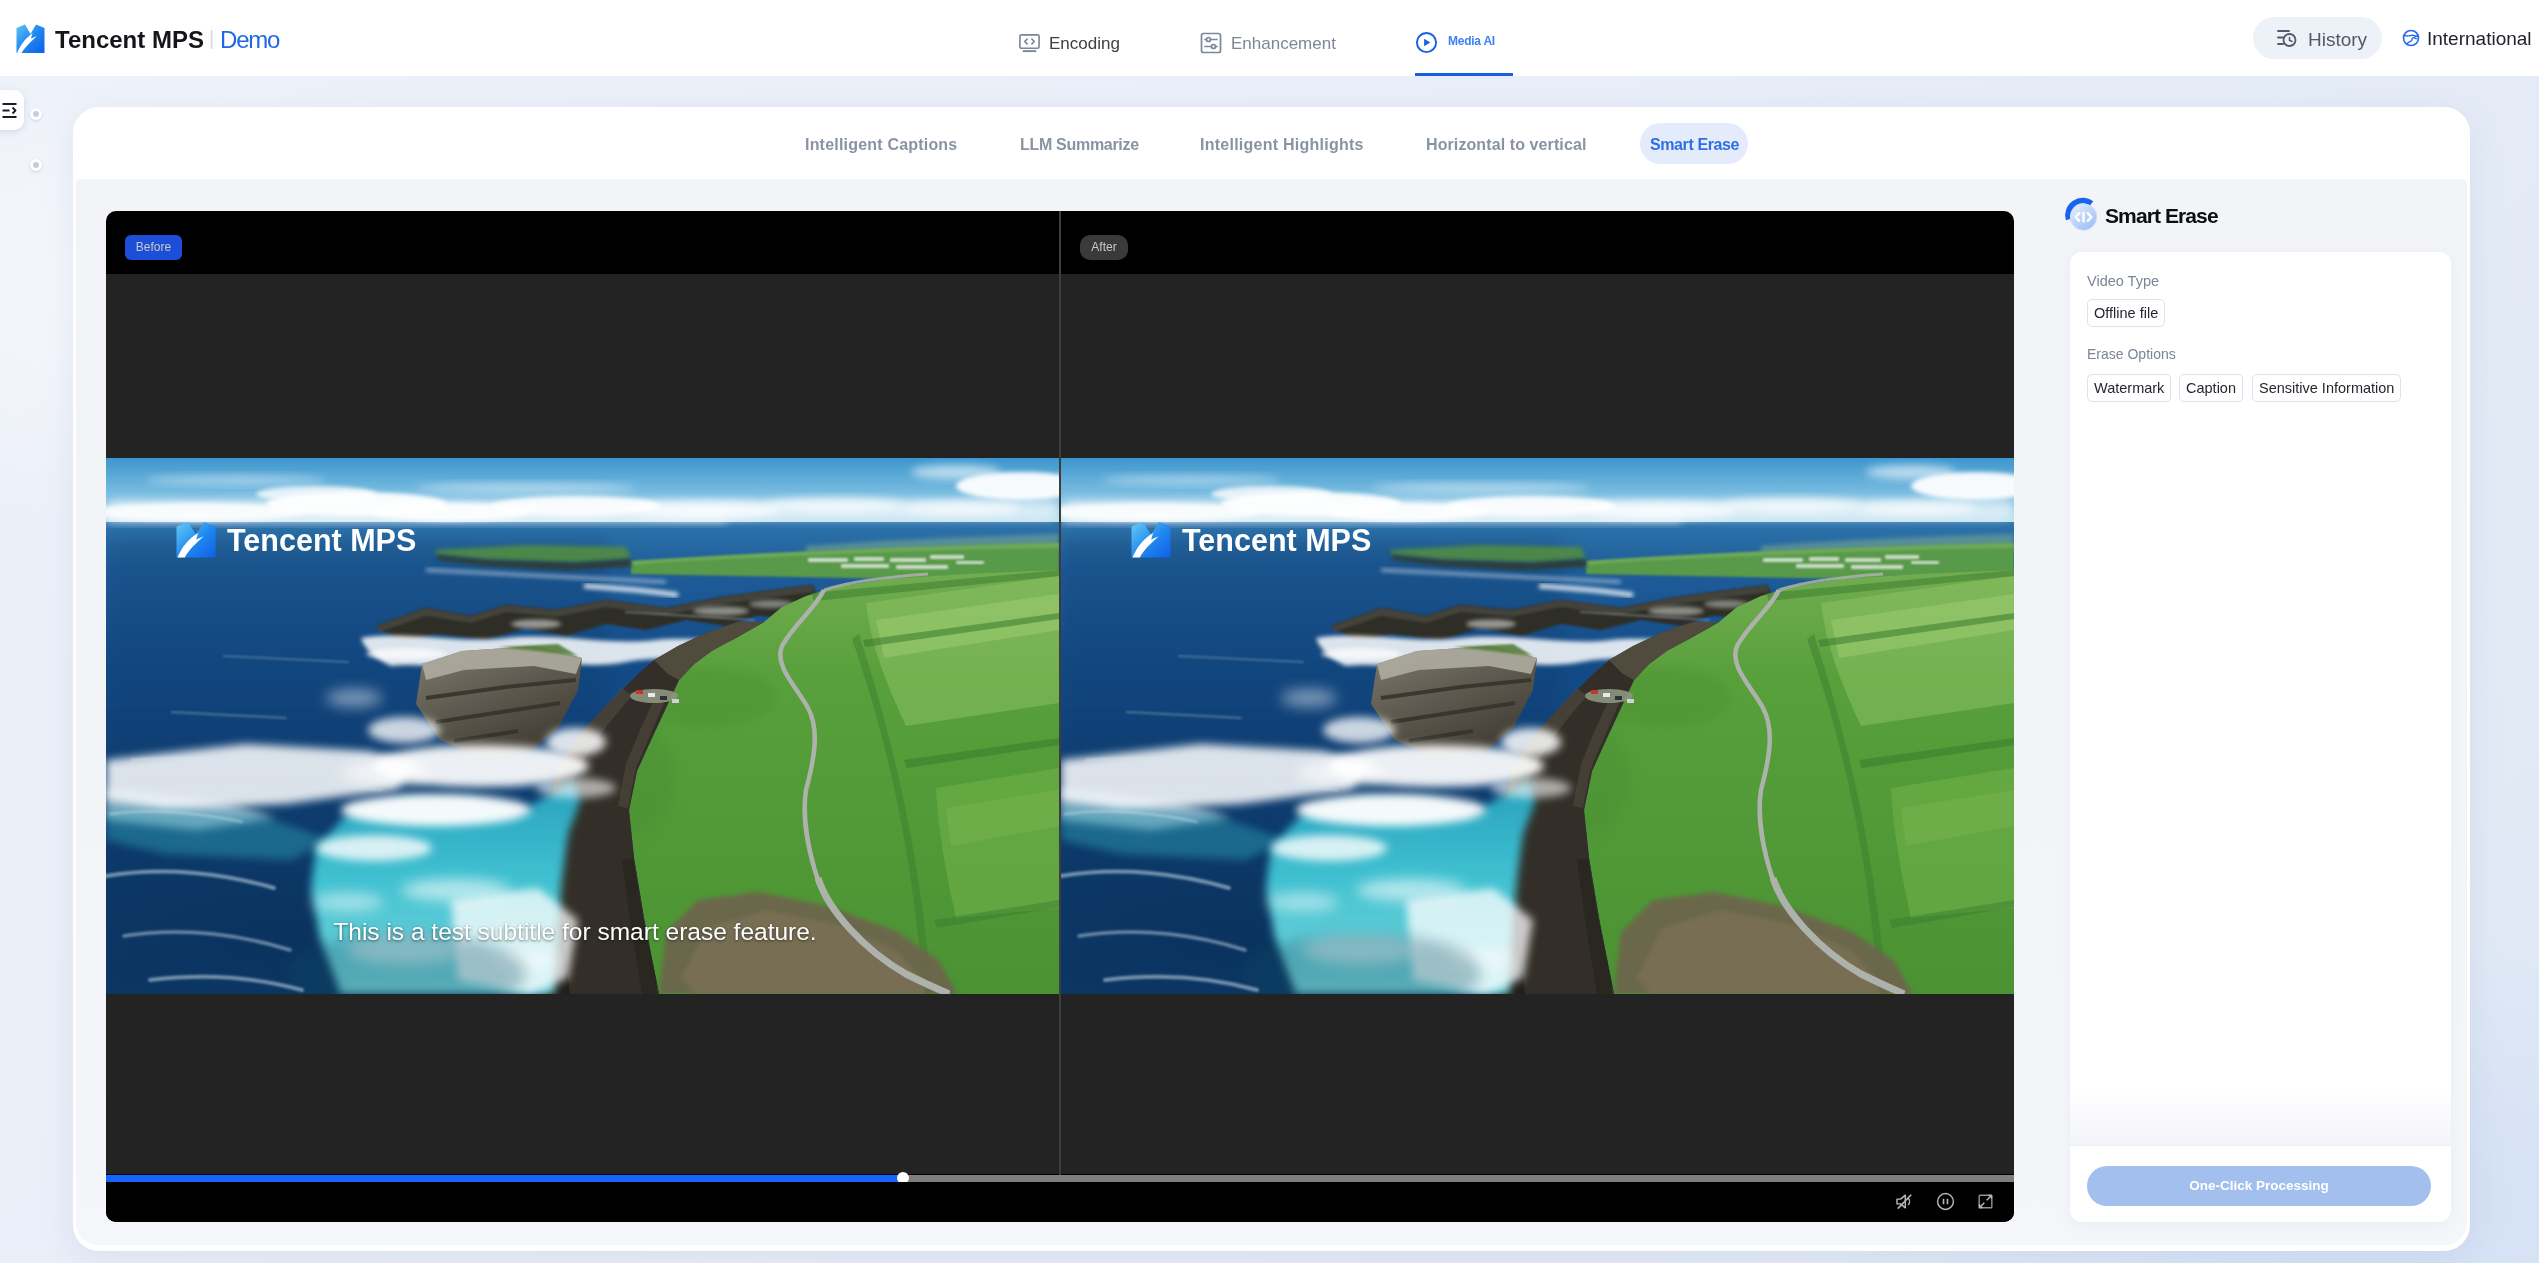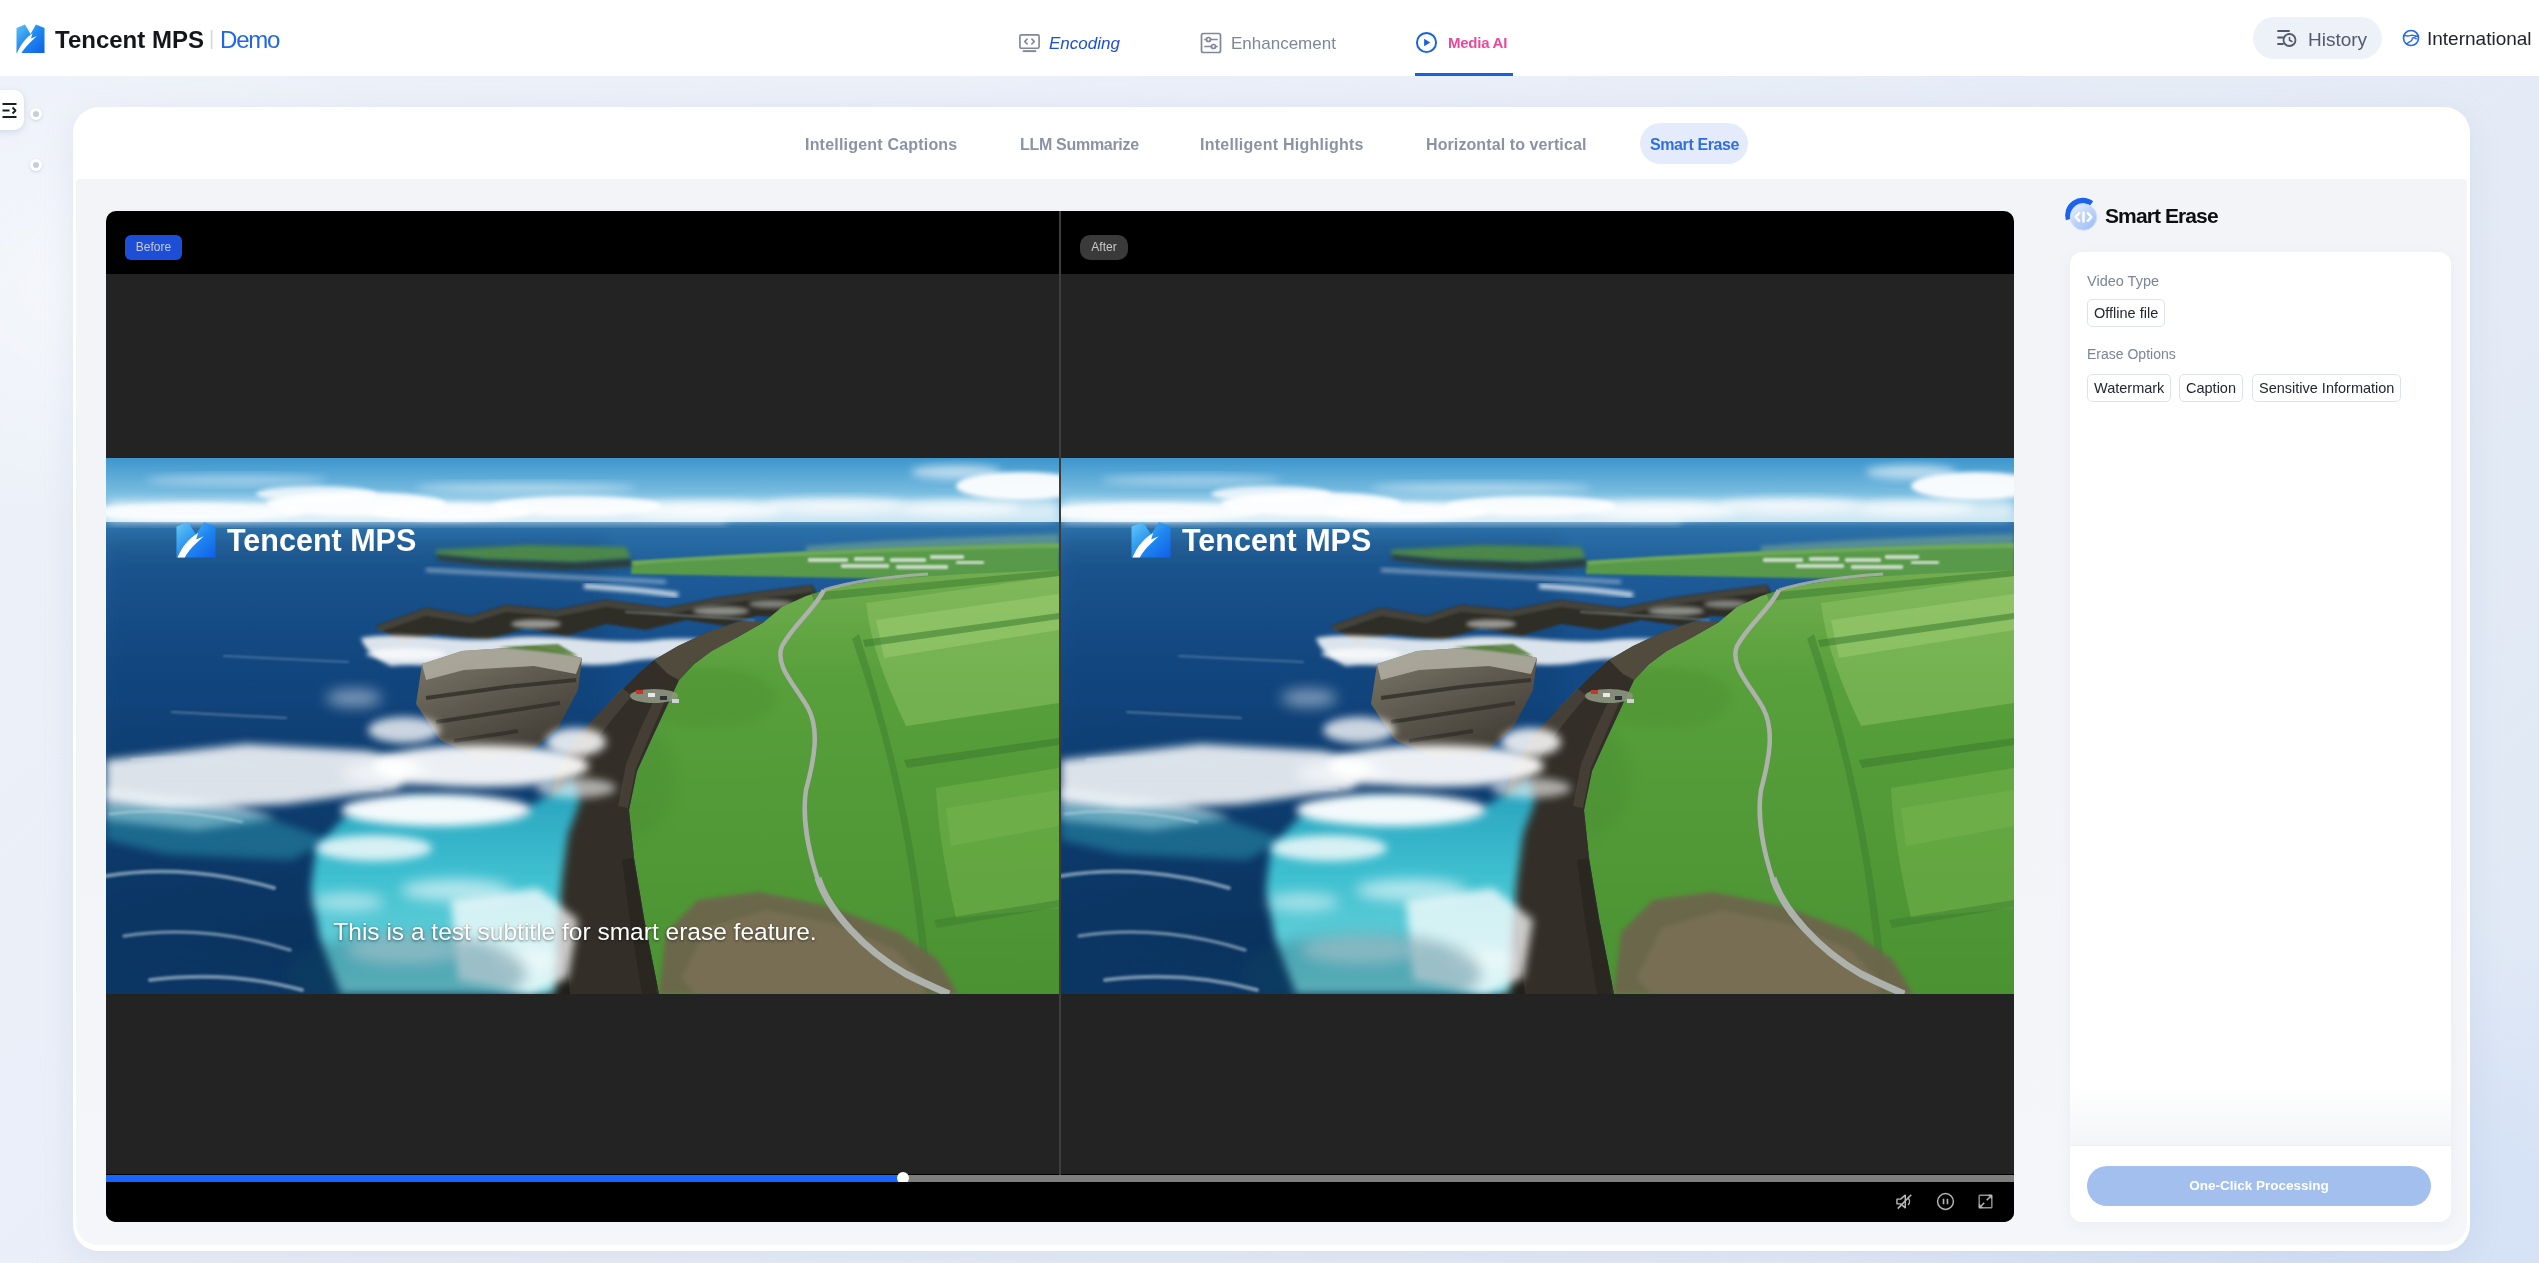--- a/index.html
+++ b/index.html
@@ -22,23 +22,23 @@
         <stop offset="1" stop-color="#0f5fe8"></stop>
   </linearGradient>
     </defs>
   <path d="M1.5,5 L10,1.5 L15.5,11 L21,1.5 L29.5,5 L29.5,30 L1.5,30 Z" fill="url(#lg1)"></path>
   <path d="M2,30 C5.5,22 10.5,15 17.5,10.2 L16,15.5 L22,13 C15.5,19 9,25.5 6.5,30 Z" fill="#ffffff"></path>
 </svg>
 <div class="abs" style="left:55px;top:26px;font-size:24px;font-weight:700;color:#14161a;">Tencent MPS</div>
 <div class="abs" style="left:209px;top:27px;font-size:20px;color:#d4d9e2;">|</div>
 <div class="abs" style="left:220px;top:26px;font-size:24px;letter-spacing:-1.2px;color:#2166e6;">Demo</div>
 
-<div class="abs" style="left:1049px;top:34px;font-size:17px;color:#1d4ed8;font-style:italic;">Encoding</div>
+<div class="abs" style="left:1049px;top:34px;font-size:17px;color:#404040;">Encoding</div>
 <div class="abs" style="left:1231px;top:34px;font-size:17px;color:#7d8798;">Enhancement</div>
-<div class="abs" style="left:1448px;top:34px;font-size:15px;letter-spacing:-0.25px;color:#ec4899;font-weight:700;">Media AI</div>
+<div class="abs" style="left:1448px;top:34px;font-size:12px;letter-spacing:-0.25px;color:#3b82f6;font-weight:700;">Media AI</div>
 <div class="abs" style="left:1415px;top:73px;width:98px;height:3px;background:#1760e0;"></div>
 <svg class="abs" style="left:1018px;top:31px;" width="23" height="23" viewBox="0 0 24 24" fill="none" stroke="#7d8798" stroke-width="1.7">
   <rect x="2" y="4" width="20" height="14" rx="1.5"></rect>
   <path d="M9.5 8.5 L7 11 L9.5 13.5 M14.5 8.5 L17 11 L14.5 13.5" stroke-linecap="round" stroke-linejoin="round"></path>
   <path d="M5 21 L19 21" stroke-width="2"></path>
 </svg>
 <svg class="abs" style="left:1199px;top:31px;" width="24" height="24" viewBox="0 0 24 24" fill="none" stroke="#7d8798" stroke-width="1.7">
   <rect x="2.5" y="2.5" width="19" height="19" rx="2"></rect>
   <path d="M6 8.5 H18 M6 15.5 H18" stroke-linecap="round"></path>
   <circle cx="9.5" cy="8.5" r="2" fill="#ffffff"></circle>

